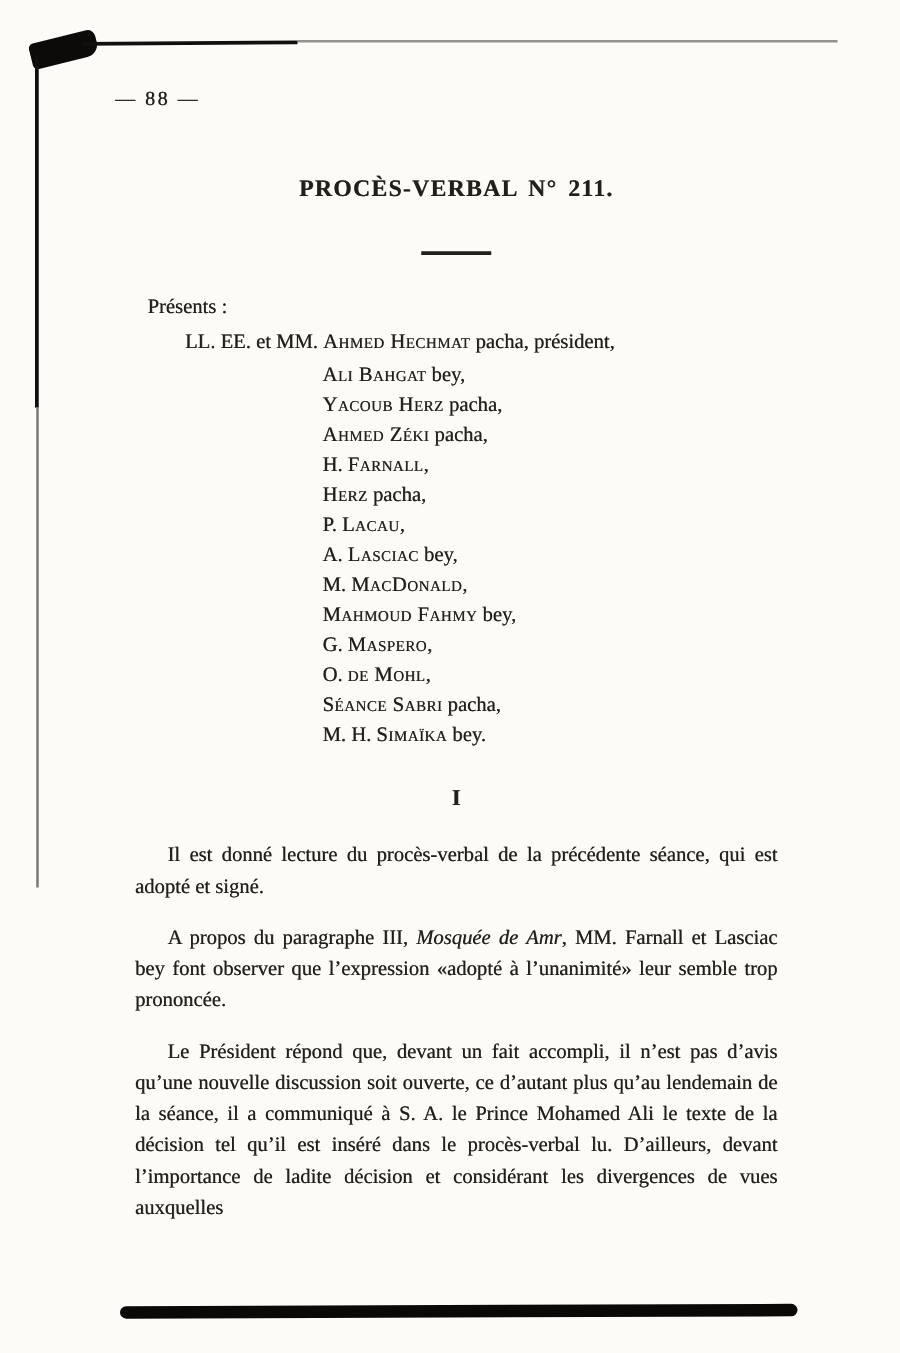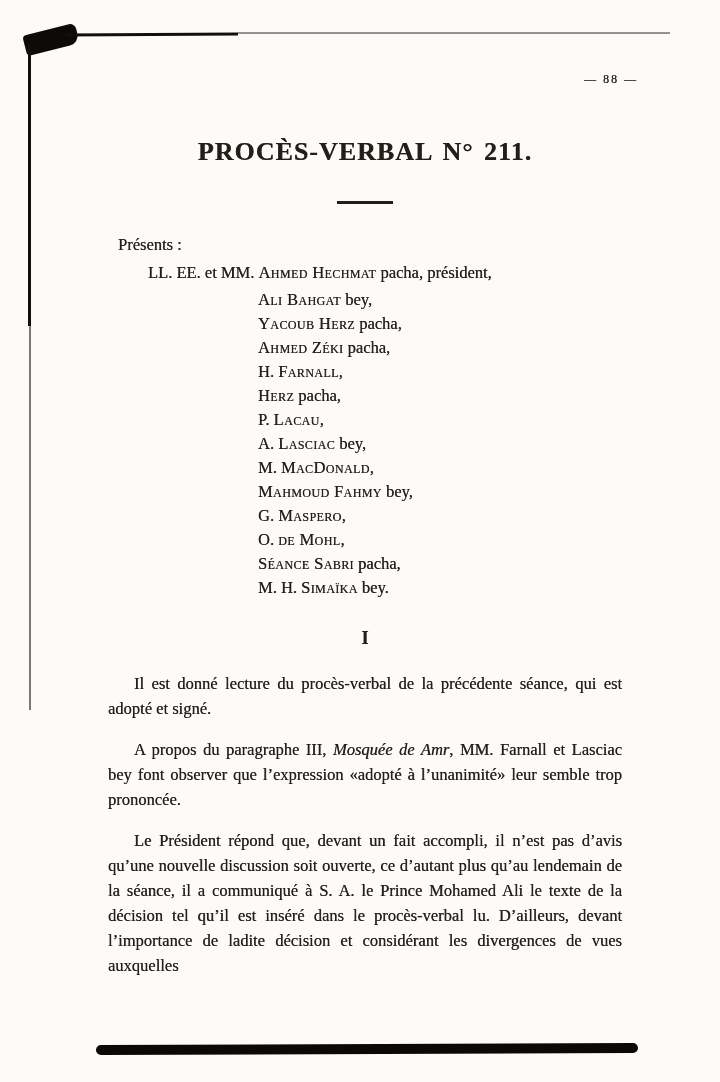--- a/index.html
+++ b/index.html
@@ -15,29 +15,29 @@
     text-shadow: 0.3px 0 0 rgba(34,30,25,0.75);
   }
   .content {
     position: absolute;
     left: 92px;
     right: 82px;
     top: 0;
     padding-top: 66px;
   }
   .page-number {
-    text-align: right;
-    font-size: 12px;
+    text-align: left;
+    font-size: 16px;
     line-height: 27px;
     letter-spacing: 2px;
   }
   .title {
     margin: 44px 0 0 0;
     text-align: center;
-    font-size: 26px;
+    font-size: 19px;
     font-weight: bold;
     letter-spacing: 1px;
     word-spacing: 3px;
     line-height: 30px;
   }
   .title-rule {
     width: 56px;
     height: 2.5px;
     background: #221e19;
     margin: 34px auto 28px auto;

